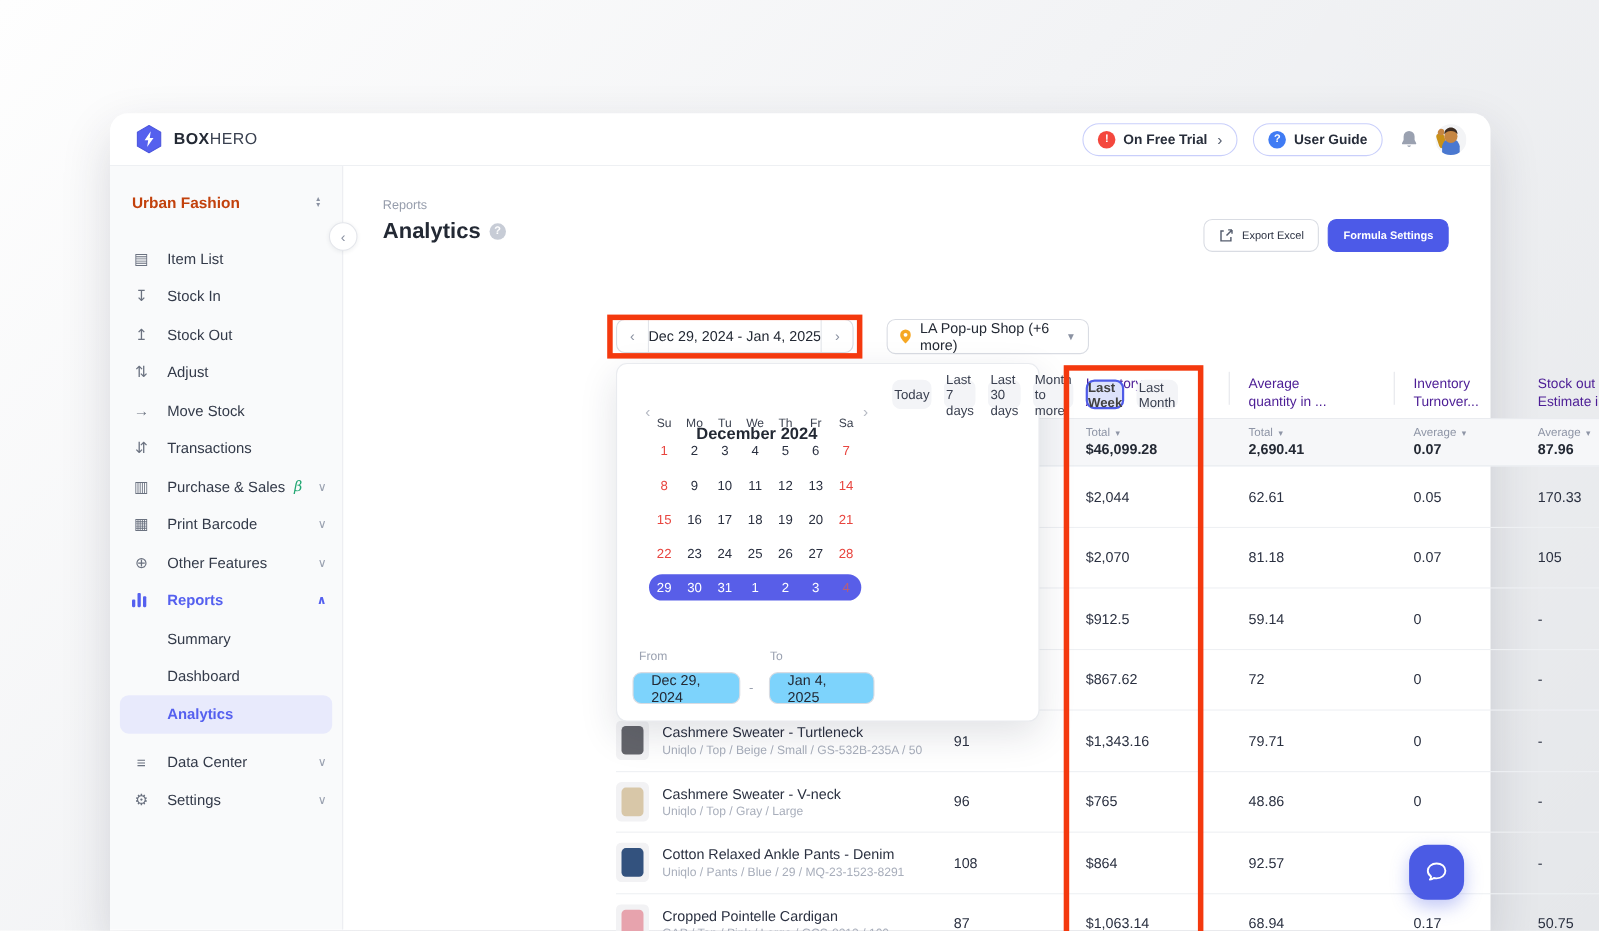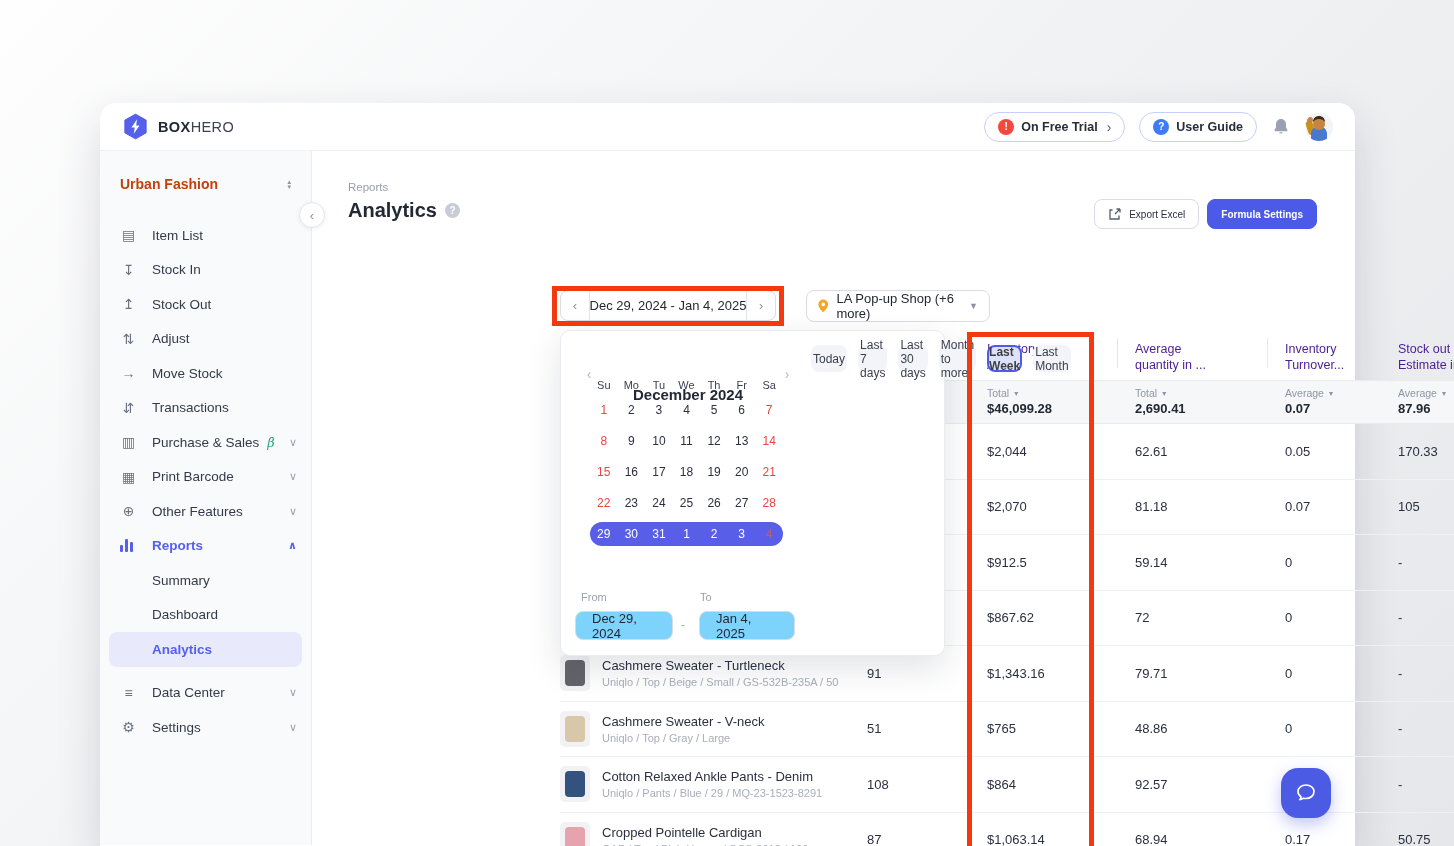--- a/index.html
+++ b/index.html
@@ -413,21 +413,21 @@
             <div class="trow">
               <div class="td name-cell">
                 <div class="thumb">
                   <i style="background: rgb(216, 199, 168);"></i>
                 </div>
                 <div>
                   <div class="p-name">Cashmere Sweater - V-neck</div>
                   <div class="p-attr">Uniqlo / Top / Gray / Large</div>
                 </div>
               </div>
-              <div class="td qty">51</div>
+              <div class="td qty">96</div>
               <div class="td">$765</div>
               <div class="td">48.86</div>
               <div class="td">0</div>
               <div class="td">-</div>
             </div>
             <div class="trow">
               <div class="td name-cell">
                 <div class="thumb">
                   <i style="background: rgb(51, 82, 126);"></i>
                 </div>

